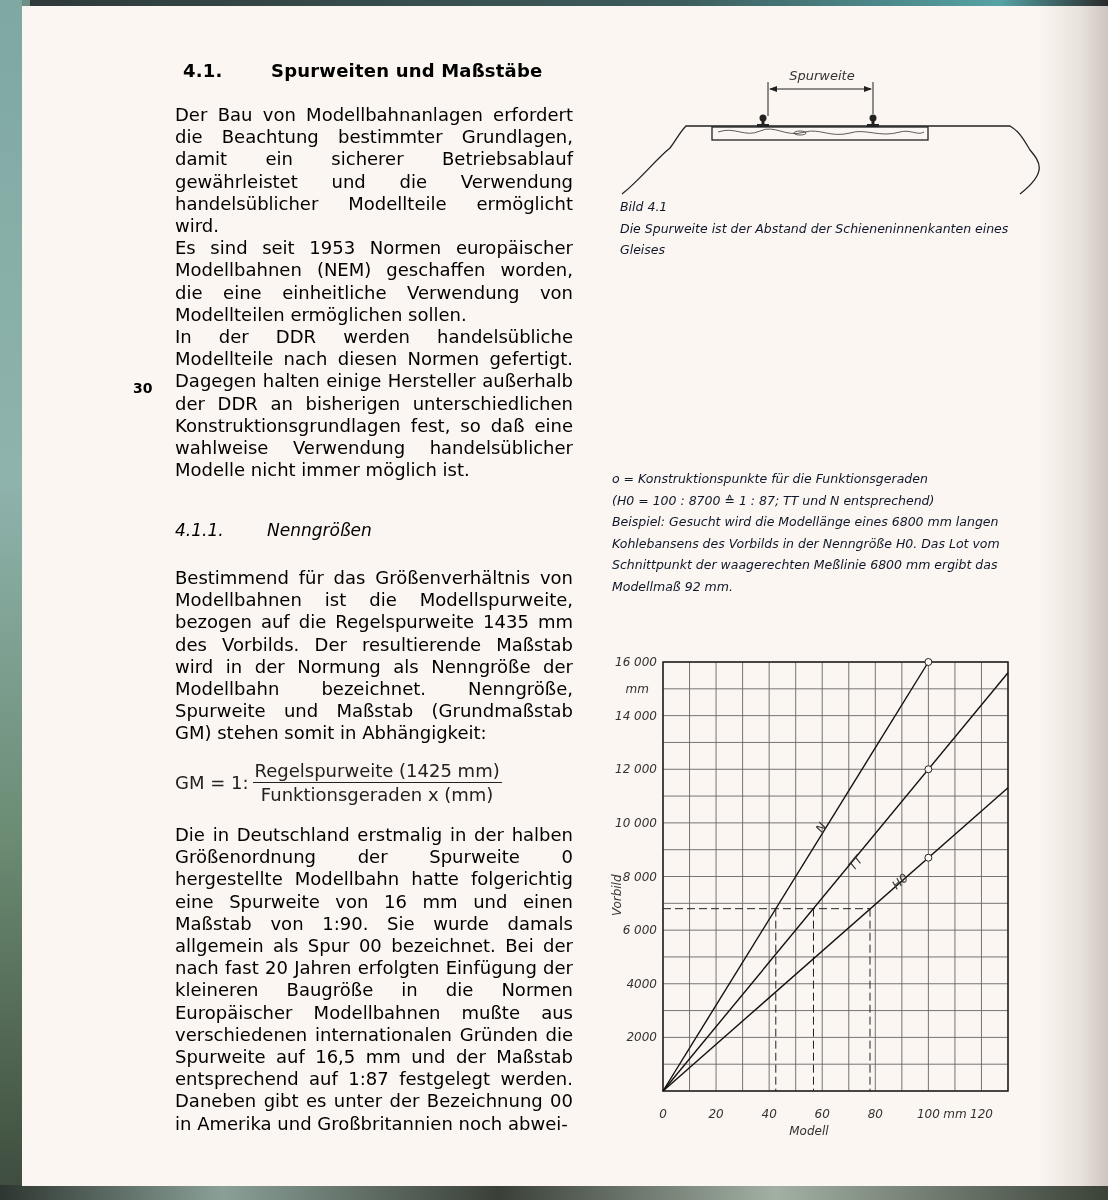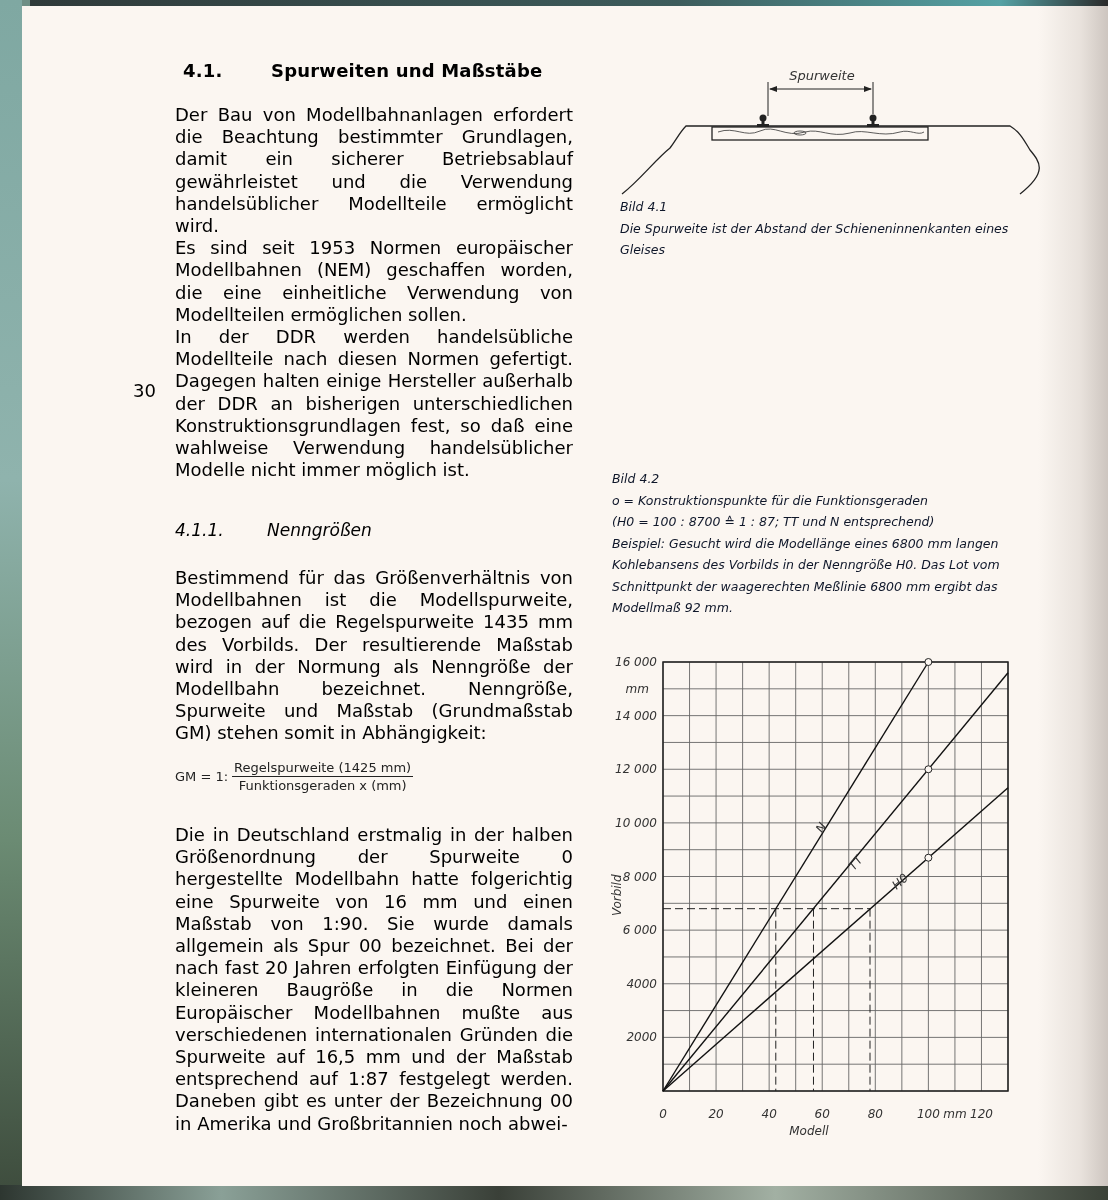--- a/index.html
+++ b/index.html
@@ -32,26 +32,26 @@
   .heading {
     left:183px; top:60px; font-size:18px; font-weight:bold; letter-spacing:0.2px;
   }
   .heading .num { display:inline-block; width:88px; }
   .para {
     left:175px; width:398px; font-size:18px; line-height:22.2px; text-align:justify;
     text-align-last:left;
   }
   .para p { margin:0; }
   .p1 { top:104px; }
-  .page-num { left:133px; top:380px; font-size:18px; font-weight:normal; }
+  .page-num { left:133px; top:380px; font-size:14px; font-weight:bold; }
   .subheading { left:175px; top:520px; font-size:17px; font-style:italic; }
   .subheading .num { display:inline-block; width:92px; }
   .p2 { top:567px; }
   .formula {
-    position:absolute; left:175px; top:760px; font-size:13px; color:#222;
+    position:absolute; left:175px; top:760px; font-size:18px; color:#222;
     display:flex; align-items:center;
   }
   .formula .frac { display:inline-flex; flex-direction:column; align-items:center; margin-left:4px; }
   .formula .numr { border-bottom:1.5px solid #222; padding:0 2px 1px 2px; }
   .formula .den { padding-top:1px; }
   .p3 { top:824px; }
   .caption {
     position:absolute; font-size:12.5px; font-style:italic; color:#0f172a; line-height:21.5px;
   }
   .cap1 { left:620px; top:196px; width:420px; }
@@ -128,21 +128,20 @@
   <path d="M262,29 l-8,-3 l0,6 z" fill="#222"></path>
   <text x="212" y="20" font-size="13" text-anchor="middle">Spurweite</text>
 </svg>
 
 <div class="caption cap1">
   <div>Bild 4.1</div>
   <div>Die Spurweite ist der Abstand der Schieneninnenkanten eines Gleises</div>
 </div>
 
 <div class="caption cap2">
-  <div>Bild 4.2</div>
   <div class="ln">o = Konstruktionspunkte für die Funktionsgeraden</div>
   <div class="ln">(H0 = 100 : 8700 ≙ 1 : 87; TT und N entsprechend)</div>
   <div class="ln">Beispiel: Gesucht wird die Modellänge eines 6800 mm langen</div>
   <div class="ln">Kohlebansens des Vorbilds in der Nenngröße H0. Das Lot vom</div>
   <div class="ln">Schnittpunkt der waagerechten Meßlinie 6800 mm ergibt das</div>
   <div class="ln">Modellmaß 92 mm.</div>
 </div>
 
 <svg id="chart" style="position:absolute;left:600px;top:640px;" width="440" height="500" viewBox="0 0 440 500">
     <line x1="63" y1="22" x2="63" y2="451" stroke="#666" stroke-width="0.9"></line>

